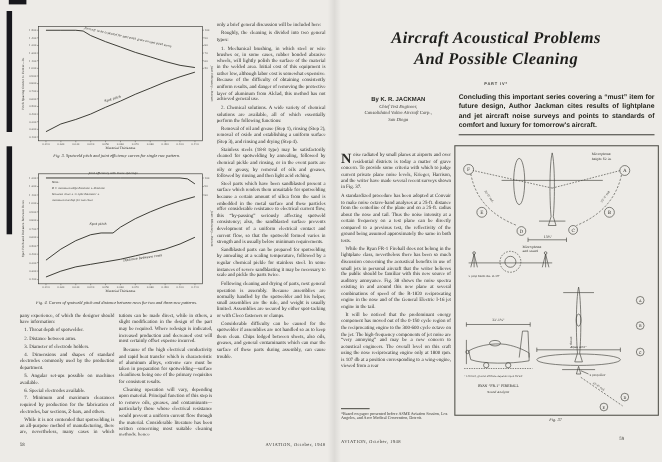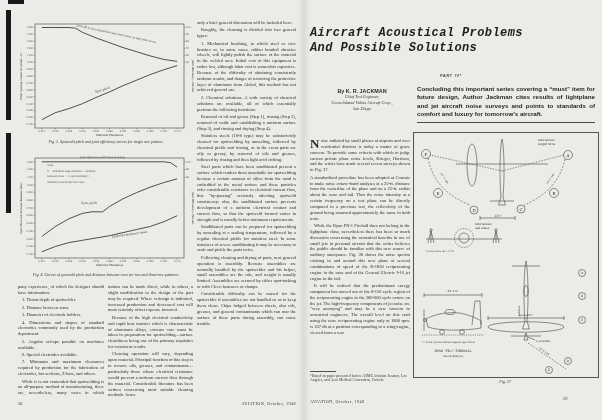--- a/index.html
+++ b/index.html
@@ -10,22 +10,22 @@
   .scan-bar{background:#17171c;}
   .gutter{background:linear-gradient(90deg,rgba(0,0,0,0) 0%,rgba(0,0,0,.07) 50%,rgba(0,0,0,0) 100%);}
   
   .col{font-size:4.5px;line-height:1.3;text-align:justify;overflow:hidden;}
   .col p{margin:0 0 1.6px 0;text-indent:4px;}
   .col p:first-child{text-indent:0;}
   .caption{font-style:italic;font-size:4px;line-height:1.2;text-align:center;color:#33332e;}
   .folio{font-size:4.4px;color:#3a3a35;}
   .journal-line{font-size:4.2px;letter-spacing:.4px;color:#3a3a35;}
   
-  .title{font-family:Liberation Mono, monospace;font-style:italic;font-weight:bold;
-         font-size:12px;line-height:1.25;letter-spacing:.4px;color:#1f1f1c;}
+  .title{font-family:Liberation Serif, serif;font-style:italic;font-weight:bold;
+         font-size:15px;line-height:1.25;text-align:center;letter-spacing:.4px;color:#1f1f1c;}
   .part{font-family:"Liberation Sans",sans-serif;font-weight:bold;font-size:3.6px;
         letter-spacing:.8px;text-align:center;color:#3a3a35;}
   .byline{text-align:center;}
   .by-name{font-family:"Liberation Sans",sans-serif;font-weight:bold;font-size:5.4px;}
   .by-role{font-style:italic;font-size:4.3px;line-height:1.45;color:#3b3b36;}
   .deck{font-family:"Liberation Sans",sans-serif;font-weight:bold;font-size:6.2px;
         line-height:1.35;text-align:justify;border-bottom:1px solid #4a4a44;padding-bottom:4px;color:#26261f;}
   .dropcap{float:left;font-size:13px;line-height:10px;padding:1px 1.5px 0 0;font-weight:bold;}
   .footnote{font-size:3.8px;line-height:1.3;color:#3b3b36;}
   .fn-rule{border-top:.7px solid #55554e;width:26px;margin-bottom:1.5px;}
@@ -225,21 +225,21 @@
       </div>
 
     <div class="abs folio" style="left:18px;top:401px;">58</div>
     <div class="abs journal-line" style="left:196px;top:401px;width:100px;text-align:right;">AVIATION, October, 1948</div>
   </div>
 
   <div class="abs" style="left:300px;top:0;width:302px;height:420px;">
 
     <div class="abs title" style="left:10px;top:26px;width:282px;">
       <div>Aircraft Acoustical Problems</div>
-      <div>And Possible Solutions</div>
+      <div>And Possible Cleaning</div>
     </div>
     <div class="abs part" style="left:10px;top:74px;width:282px;">PART IV*</div>
 
     <div class="abs byline" style="left:12px;top:88px;width:100px;">
       <div class="by-name">By K. R. JACKMAN</div>
       <div class="by-role">Chief Test Engineer,</div>
       <div class="by-role">Consolidated Vultee Aircraft Corp.,</div>
       <div class="by-role">San Diego</div>
     </div>
 

